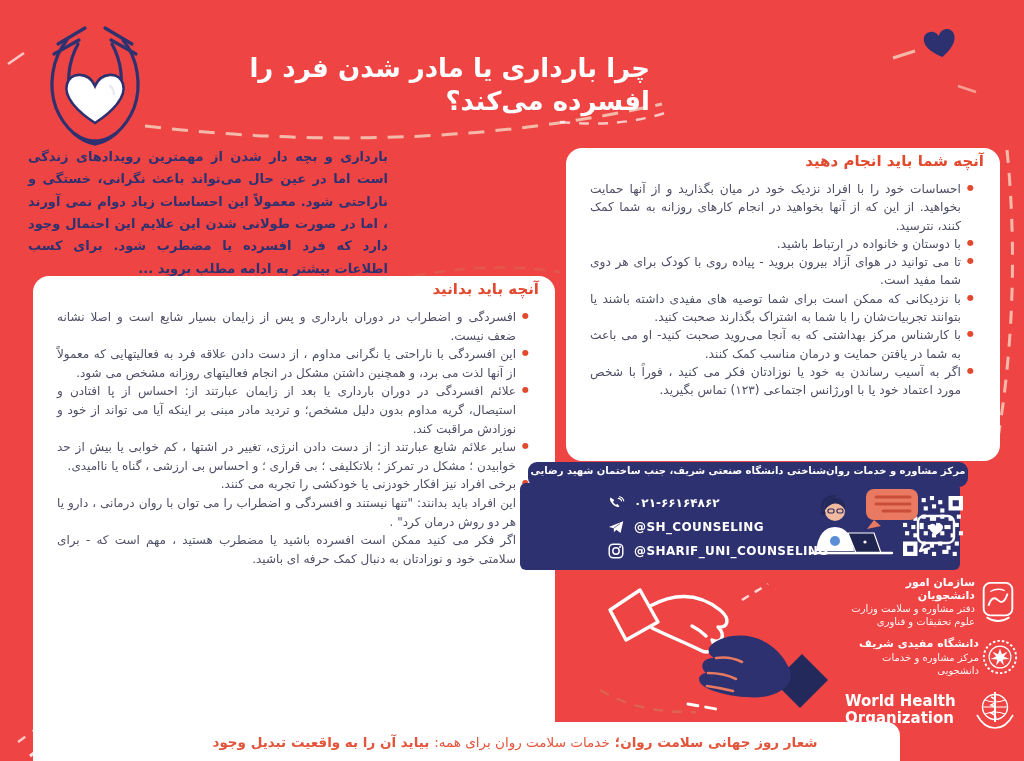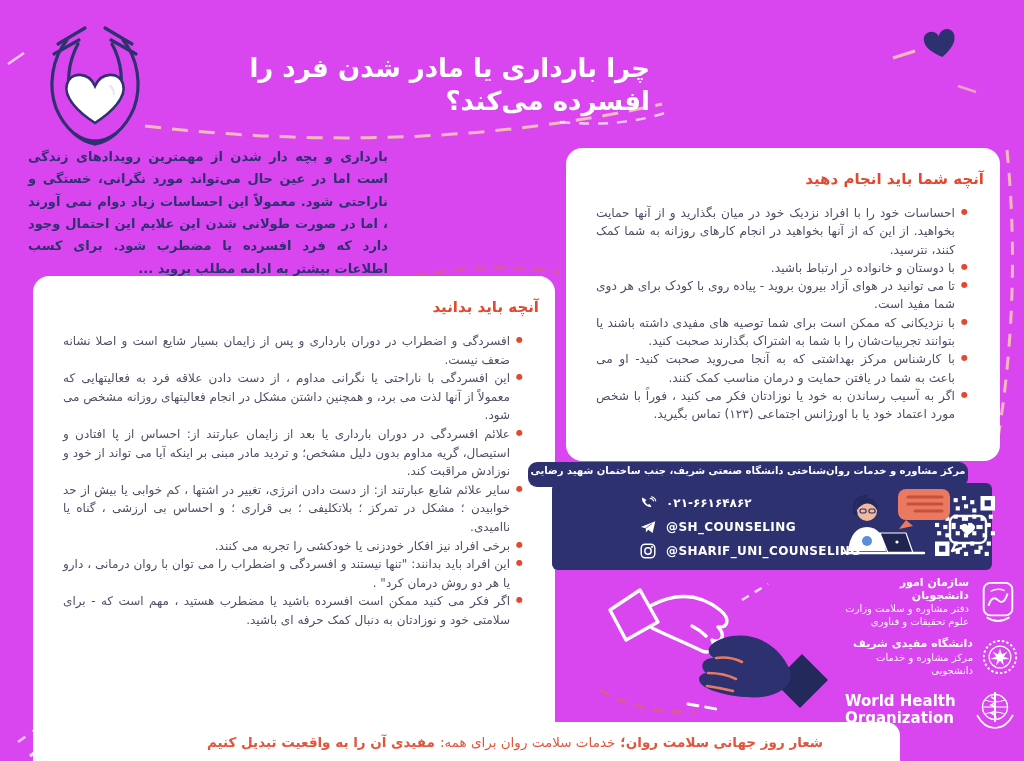--- a/index.html
+++ b/index.html
@@ -1,18 +1,18 @@
 <!DOCTYPE html>
 <html lang="fa"><head>
 <meta charset="utf-8">
 <style>
   html,body{margin:0;padding:0;}
   .poster{
     position:relative; width:1024px; height:761px;
-    background:#d946ef; overflow:hidden;
+    background:#ef4444; overflow:hidden;
     font-family:"DejaVu Sans", sans-serif;
     direction:rtl;
   }
   .abs{position:absolute;}
   .decor{position:absolute; inset:0; z-index:0; pointer-events:none;}
   .z1{z-index:1;}
 
   
   .title{
     left:150px; top:52px; width:500px; height:50px;
@@ -21,61 +21,61 @@
   }
   .intro{
     left:28px; top:146px; width:360px;
     color:#2E3170; font-weight:bold; font-size:13px; line-height:1.72;
     text-align:justify;
   }
 
   
   .card{
     background:#FFFFFF; border-radius:16px; box-sizing:border-box;
-    padding:22px 16px 12px 14px; overflow:hidden;
+    padding:4px 16px 12px 14px; overflow:hidden;
   }
   .card-know{left:33px; top:276px; width:522px; height:504px;}
   .card-do{left:566px; top:148px; width:434px; height:313px;}
   .card h2{
     margin:0 0 3px 0; color:#E2492F; font-size:15px; font-weight:bold;
     text-align:right;
   }
-  .card ul{list-style:none; margin:16px; padding:0;}
+  .card ul{list-style:none; margin:10px; padding:0;}
   .card li{
     position:relative; padding-right:13px; margin:0;
     color:#4F4F66; font-size:12px; line-height:1.55; text-align:justify;
   }
   .card-do li{font-size:12.2px; line-height:1.5;}
   .card li::before{
     content:"●"; position:absolute; right:0; top:2px;
     color:#E2492F; font-size:8px;
   }
 
   
   .addr-pill{
     left:528px; top:462px; width:440px; height:25px;
     background:#2E3170; border-radius:9px; color:#fff;
     font-size:10px; font-weight:bold; line-height:17px; text-align:center;
     box-sizing:border-box;
   }
   .blue-box{
-    left:552px; top:483px; width:440px; height:87px;
+    left:520px; top:483px; width:440px; height:87px;
     background:#2E3170; border-radius:6px;
   }
   .qr{position:absolute; right:auto; left:383px; top:13px;}
   .contact-rows{position:absolute; left:88px; top:8px; width:290px; direction:ltr;}
   .c-row{display:flex; align-items:center; gap:9px; height:24px; color:#fff;}
   .c-row .lbl{font-size:12px; font-weight:bold; letter-spacing:.4px;}
   .c-row .icon{width:17px; height:17px; display:inline-flex;}
 
   .person-wrap{position:absolute; left:288px; top:2px; width:150px; height:85px;}
 
   
   .logos{left:845px; top:576px; width:174px;}
-  .logo-row{display:flex; align-items:center; gap:8px; margin-bottom:9px; direction:rtl;}
+  .logo-row{display:flex; align-items:center; gap:2px; margin-bottom:9px; direction:rtl;}
   .logo-row .emb{flex:0 0 auto;}
   .logo-txt{color:#fff; text-align:right;}
   .logo-txt .t{font-size:11px; font-weight:bold; line-height:1.2;}
   .logo-txt .s{font-size:10px; line-height:1.3; opacity:.95;}
   .who-txt{direction:ltr; text-align:left; color:#fff; font-size:15px; font-weight:bold; line-height:1.1;}
 
   
   .footer{
     left:130px; top:722px; width:770px; height:39px;
     background:#FFFFFF; border-radius:14px 14px 0 0;
@@ -123,21 +123,21 @@
     <path d="M70,70 C64,56 46,55 42,68 C38,81 53,96 70,107 C87,96 102,81 98,68 C94,55 76,56 70,70 Z" fill="#FFFFFF" stroke="#2E3170" stroke-width="2.6"></path>
     <path d="M85,70 q4,3 4,8" fill="none" stroke="#E9E9F2" stroke-width="2.4" stroke-linecap="round"></path>
   </svg>
 
   <svg class="abs z1 heart-tr" width="40" height="38" viewBox="0 0 32 32">
     <path d="M16,10 C13,3 3,4 3,12 C3,19 10,24 16,28 C22,24 29,19 29,12 C29,4 19,3 16,10Z" fill="#2E3170" transform="rotate(-10 16 16)"></path>
   </svg>
 
   <div class="abs z1 title">چرا بارداری یا مادر شدن فرد را افسرده می‌کند؟</div>
 
-  <div class="abs z1 intro">بارداری و بچه دار شدن از مهمترین رویدادهای زندگی است اما در عین حال می‌تواند مورد نگرانی، خستگی و ناراحتی شود. معمولاً این احساسات زیاد دوام نمی آورند ، اما در صورت طولانی شدن این علایم این احتمال وجود دارد که فرد افسرده یا مضطرب شود. برای کسب اطلاعات بیشتر به ادامه مطلب بروید ...</div>
+  <div class="abs z1 intro">بارداری و بچه دار شدن از مهمترین رویدادهای زندگی است اما در عین حال می‌تواند باعث نگرانی، خستگی و ناراحتی شود. معمولاً این احساسات زیاد دوام نمی آورند ، اما در صورت طولانی شدن این علایم این احتمال وجود دارد که فرد افسرده یا مضطرب شود. برای کسب اطلاعات بیشتر به ادامه مطلب بروید ...</div>
 
   <div class="abs z1 card card-know">
     <h2>آنچه باید بدانید</h2>
     <ul>
       <li>افسردگی و اضطراب در دوران بارداری و پس از زایمان بسیار شایع است و اصلا نشانه ضعف نیست.</li>
       <li>این افسردگی با ناراحتی یا نگرانی مداوم ، از دست دادن علاقه فرد به فعالیتهایی که معمولاً از آنها لذت می برد، و همچنین داشتن مشکل در انجام فعالیتهای روزانه مشخص می شود.</li>
       <li>علائم افسردگی در دوران بارداری یا بعد از زایمان عبارتند از: احساس از پا افتادن و استیصال، گریه مداوم بدون دلیل مشخص؛ و تردید مادر مبنی بر اینکه آیا می تواند از خود و نوزادش مراقبت کند.</li>
       <li>سایر علائم شایع عبارتند از: از دست دادن انرژی، تغییر در اشتها ، کم خوابی یا بیش از حد خوابیدن ؛ مشکل در تمرکز ؛ بلاتکلیفی ؛ بی قراری ؛ و احساس بی ارزشی ، گناه یا ناامیدی.</li>
       <li>برخی افراد نیز افکار خودزنی یا خودکشی را تجربه می کنند.</li>
       <li>این افراد باید بدانند: "تنها نیستند و افسردگی و اضطراب را می توان با روان درمانی ، دارو یا هر دو روش درمان کرد" .</li>
@@ -315,16 +315,16 @@
         <path d="M116,95 q16,0 28,6"></path>
         <path d="M115,108 q14,2 26,5"></path>
       </g>
     </g>
     <path d="M96,126 l34,6" stroke="#FFFFFF" stroke-width="3" stroke-linecap="round" stroke-dasharray="10 8" fill="none"></path>
   </svg>
 
   <div class="abs z1 footer">
     <span class="b">شعار روز جهانی سلامت روان؛</span>
     <span>خدمات سلامت روان برای همه:</span>
-    <span class="b">مفیدی آن را به واقعیت تبدیل کنیم</span>
+    <span class="b">بیاید آن را به واقعیت تبدیل وجود</span>
   </div>
 
 </div>
 
 </body></html>

